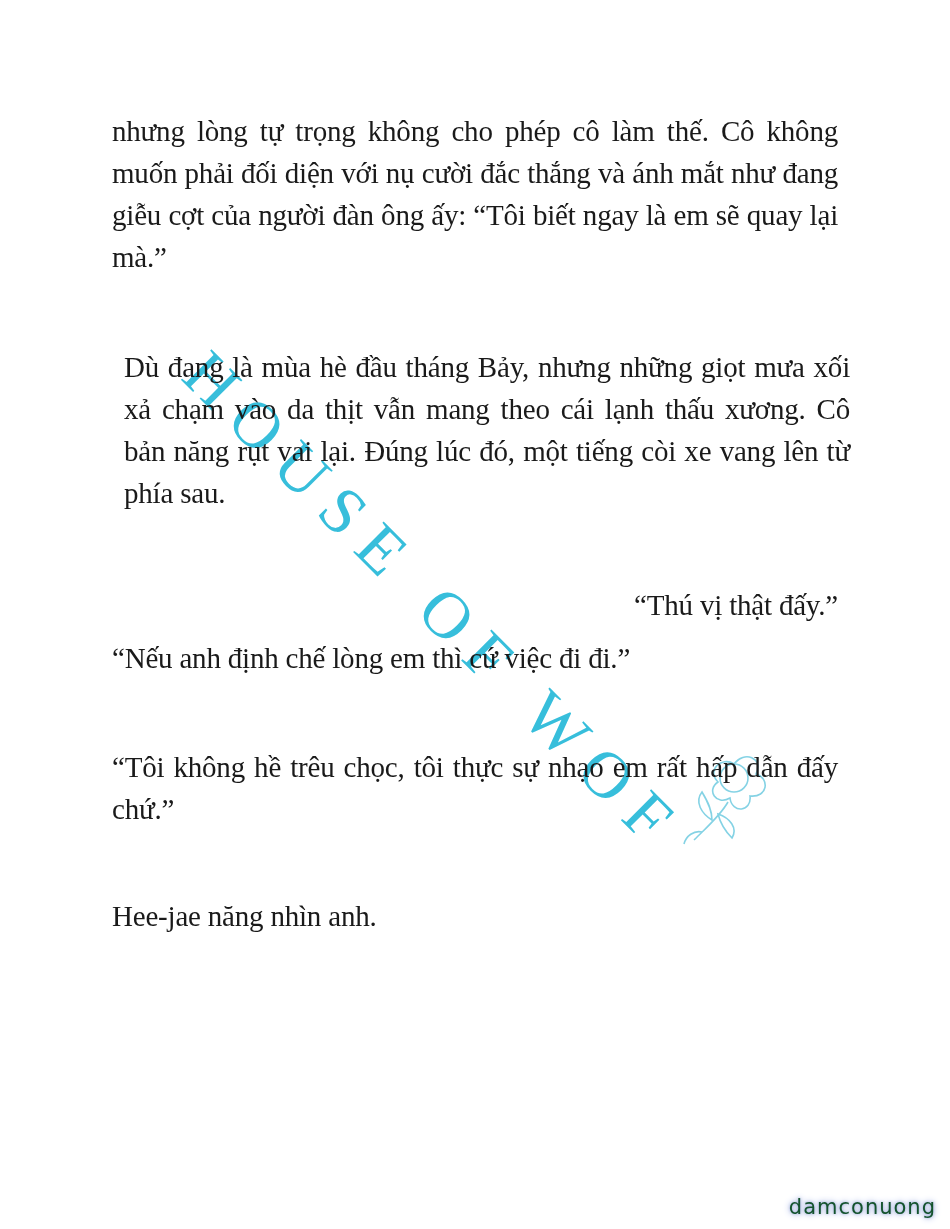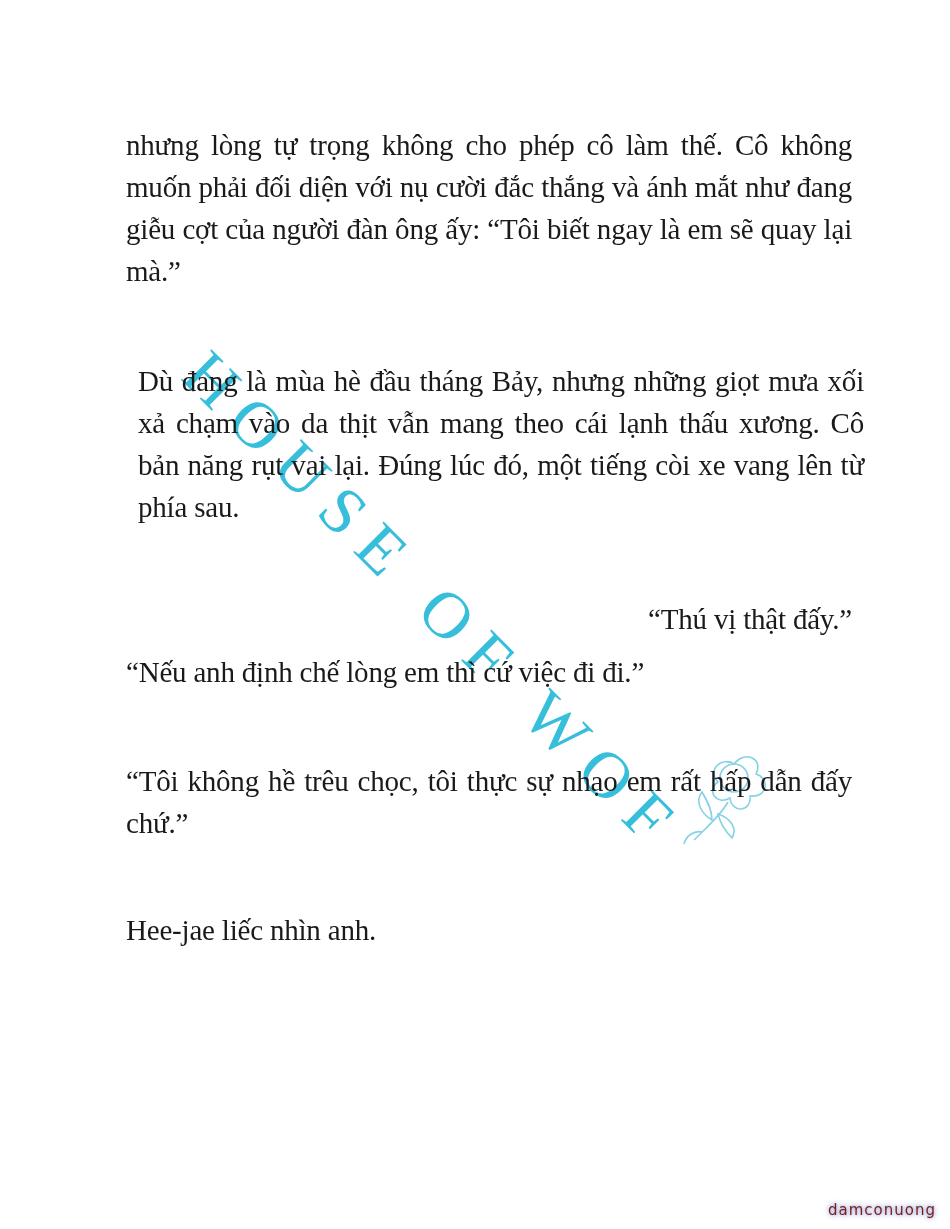--- a/index.html
+++ b/index.html
@@ -18,21 +18,21 @@
     .page {
       position: absolute;
       left: 112px;
       top: 110px;
       width: 726px;
     }
     .para {
       font-size: 29px;
       line-height: 42px;
       text-align: justify;
-      margin: 14px;
+      margin: 0;
       letter-spacing: -0.2px;
     }
     .p1 { position: absolute; top: 0; left: 0; width: 726px; }
     .p2 { position: absolute; top: 236px; left: 12px; width: 726px; }
     .p3 { position: absolute; top: 474px; left: 0; width: 726px; text-align: right; }
     .p4 { position: absolute; top: 527px; left: 0; width: 726px; text-align: left; }
     .p5 { position: absolute; top: 636px; left: 0; width: 726px; }
     .p6 { position: absolute; top: 785px; left: 0; width: 726px; text-align: left; }
 
     .watermark {
@@ -59,38 +59,38 @@
       width: 110px;
       height: 110px;
       z-index: 1;
       opacity: 0.75;
     }
     .site-mark {
       position: absolute;
       right: 14px;
       bottom: 10px;
       font-family: "DejaVu Sans", sans-serif;
-      font-size: 15px;
-      color: #7f1d1d;
+      font-size: 21px;
+      color: #14532d;
       letter-spacing: 1px;
       text-shadow: 0 0 3px #9aa8d8, 0 0 6px #b4c0e6, 0 0 9px #c8d0ee;
     }
     .text-layer { position: relative; z-index: 3; }
   </style>
 </head>
 <body>
 
 <div class="text-layer">
   <div class="page">
     <p class="para p1">nhưng lòng tự trọng không cho phép cô làm thế. Cô không muốn phải đối diện với nụ cười đắc thắng và ánh mắt như đang giễu cợt của người đàn ông ấy: “Tôi biết ngay là em sẽ quay lại mà.”</p>
     <p class="para p2">Dù đang là mùa hè đầu tháng Bảy, nhưng những giọt mưa xối xả chạm vào da thịt vẫn mang theo cái lạnh thấu xương. Cô bản năng rụt vai lại. Đúng lúc đó, một tiếng còi xe vang lên từ phía sau.</p>
     <p class="para p3">“Thú vị thật đấy.”</p>
     <p class="para p4">“Nếu anh định chế lòng em thì cứ việc đi đi.”</p>
     <p class="para p5">“Tôi không hề trêu chọc, tôi thực sự nhạo em rất hấp dẫn đấy chứ.”</p>
-    <p class="para p6">Hee-jae liếc nhìn anh.</p>
+    <p class="para p6">Hee-jae năng nhìn anh.</p>
   </div>
 </div>
 
 <div class="watermark">HOUSE OF WOF</div>
 
 <div class="flower">
   <svg width="110" height="110" viewBox="0 0 110 110" fill="none" stroke="#5cc4dc" stroke-width="1.6">
     <circle cx="62" cy="38" r="14"></circle>
     <path d="M62 24 C72 10, 92 18, 84 34 C98 38, 96 58, 78 56 C80 72, 60 74, 58 58 C44 66, 34 50, 46 42 C34 30, 50 16, 62 24 Z"></path>
     <path d="M56 62 C48 76, 36 86, 22 100"></path>

